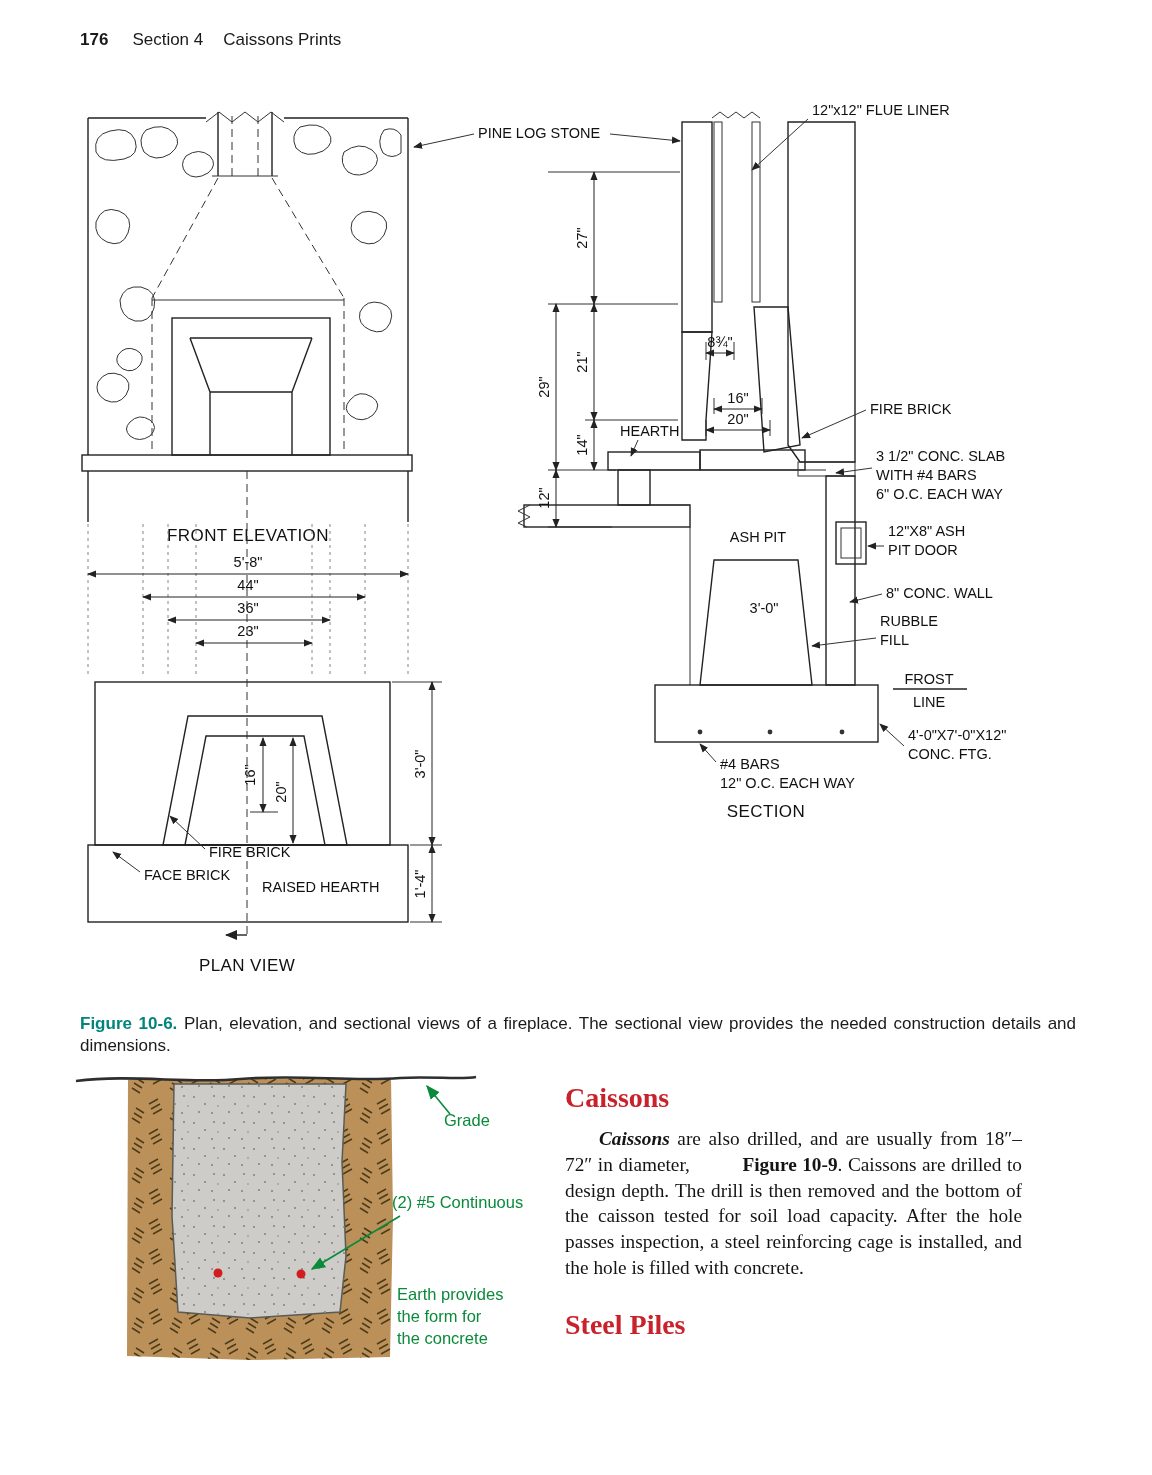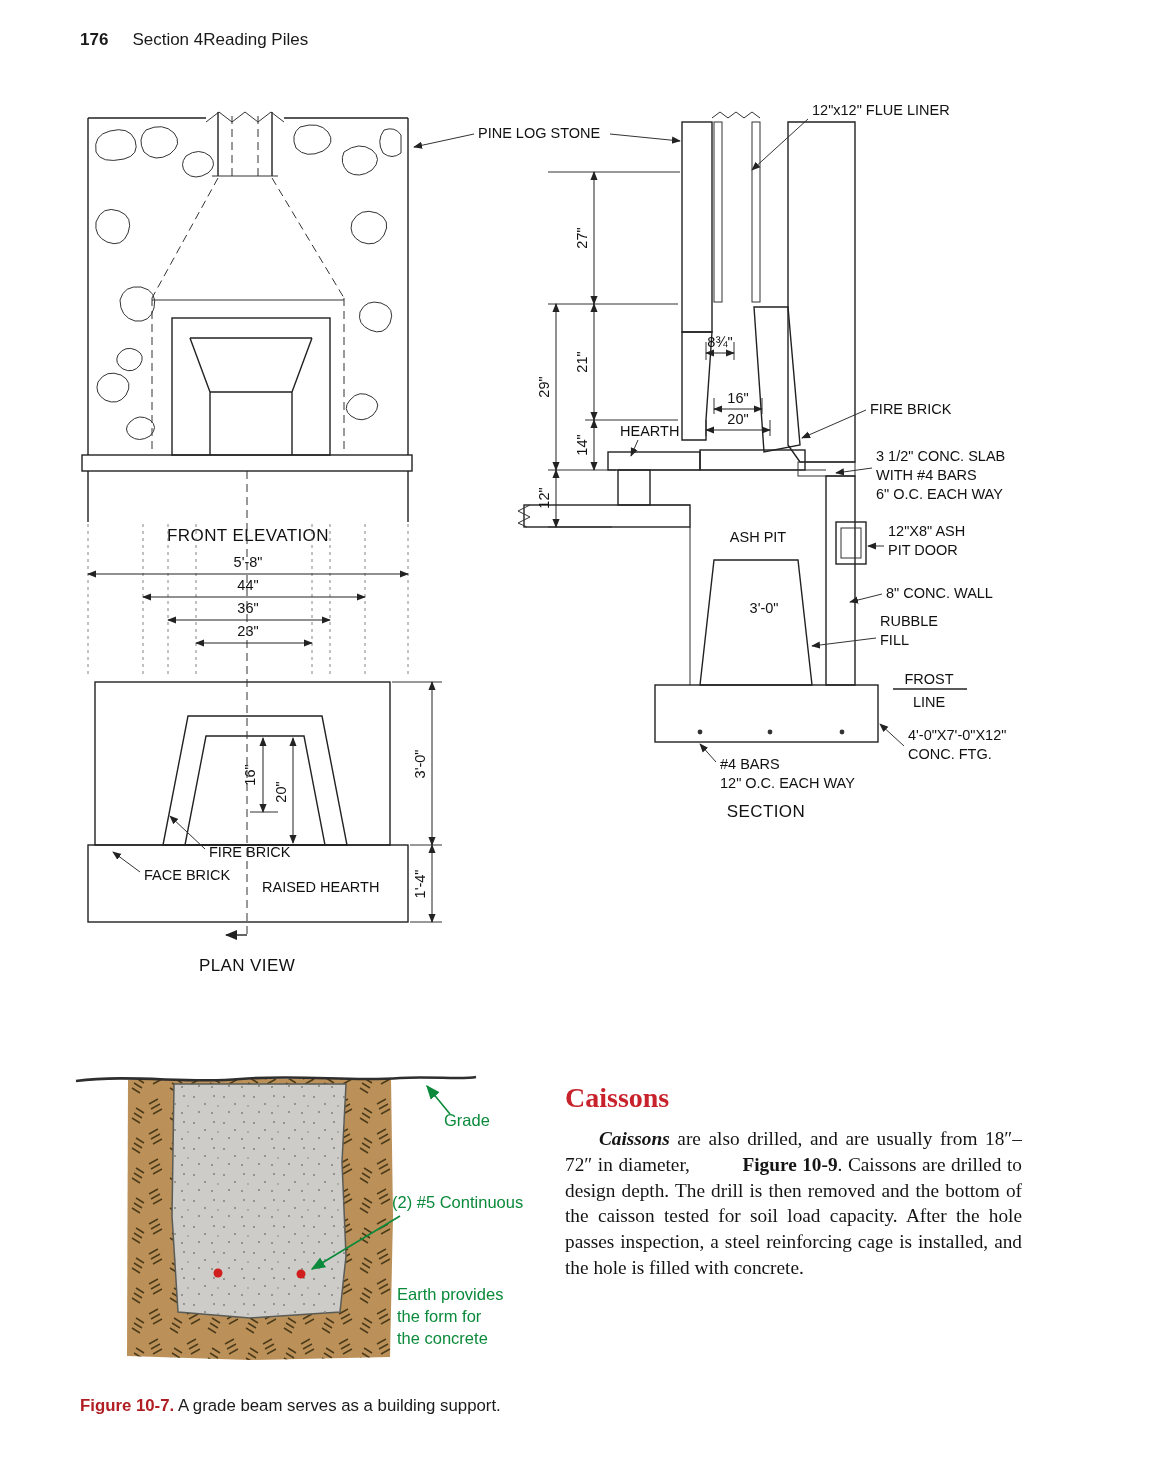--- a/index.html
+++ b/index.html
@@ -1,21 +1,21 @@
 <!DOCTYPE html>
 <html><head>
 <meta charset="utf-8">
 <style>
   html,body{margin:0;padding:0;background:#e8e8e8;}
   .page{position:relative;width:1152px;height:1475px;background:#ffffff;margin:0 auto;
         font-family:"Liberation Sans",sans-serif;color:#1a1a1a;overflow:hidden;}
   
   .hdr{position:absolute;left:80px;top:30px;font-size:17px;}
   .hdr .num{font-weight:bold;margin-right:24px;}
-  .hdr .sec{}
+  .hdr .sec{margin-right:20px;}
   
   .fig106{position:absolute;left:0;top:0;}
   .fig106 text{font-family:"Liberation Sans",sans-serif;fill:#111;}
   .lbl{font-size:14.5px;}
   .lbl-lg{font-size:17px;letter-spacing:.4px;}
   .ln{stroke:#222;stroke-width:1.4;fill:none;}
   .thin{stroke:#333;stroke-width:1;fill:none;}
   .dash{stroke:#333;stroke-width:1;fill:none;stroke-dasharray:8 5;}
   .xdash{stroke:#666;stroke-width:.8;fill:none;stroke-dasharray:3 4;}
   .dimln{stroke:#222;stroke-width:1;fill:none;}
@@ -37,21 +37,21 @@
              text-align:justify;text-indent:34px;color:#141414;}
   .bi{font-weight:bold;font-style:italic;}
   .b{font-weight:bold;margin-left:47px;}
 </style>
 </head>
 <body>
 
 <div class="page">
 
   <div class="hdr">
-    <span class="num">176</span><span class="sec">Section 4</span><span>Reading Piles</span>
+    <span class="num">176</span><span class="sec">Section 4</span><span>Caissons Prints</span>
   </div>
 
   <svg class="fig106" width="1152" height="1000" viewBox="0 0 1152 1000">
     <defs>
       <pattern id="h45" width="6.5" height="6.5" patternUnits="userSpaceOnUse" patternTransform="rotate(45)">
         <line x1="0" y1="0" x2="0" y2="6.5" stroke="#3f3f3f" stroke-width="1"></line>
       </pattern>
       <pattern id="h135" width="6.5" height="6.5" patternUnits="userSpaceOnUse" patternTransform="rotate(-45)">
         <line x1="0" y1="0" x2="0" y2="6.5" stroke="#3f3f3f" stroke-width="1"></line>
       </pattern>
@@ -246,20 +246,21 @@
       <path class="thin" d="M904,746 L880,724" marker-end="url(#arr)"></path>
 
       <text class="lbl" x="720" y="769">#4 BARS</text>
       <text class="lbl" x="720" y="788">12" O.C. EACH WAY</text>
       <path class="thin" d="M716,762 L700,744" marker-end="url(#arr)"></path>
 
       <text class="lbl-lg" x="766" y="817" text-anchor="middle">SECTION</text>
     </g>
   </svg>
 
+  <p class="cap106"><span class="caplbl">Figure 10-6.</span><span> Plan, elevation, and sectional views of a fireplace. The sectional view provides the needed construction details and dimensions.</span></p>
 
   <svg class="fig107" width="470" height="302" viewBox="0 0 470 302">
     <defs>
       <pattern id="earthp" width="38" height="30" patternUnits="userSpaceOnUse">
         <path d="M3,8 l9,-5 M5,13 l9,-5 M7,18 l9,-5" stroke="#4c3a18" stroke-width="1.5" fill="none"></path>
         <path d="M24,22 l8,5 M26,17 l8,5 M28,12 l8,5" stroke="#4c3a18" stroke-width="1.5" fill="none"></path>
       </pattern>
       <pattern id="spk" width="30" height="26" patternUnits="userSpaceOnUse">
         <circle cx="4" cy="5" r="1" fill="#83837d"></circle>
         <circle cx="15" cy="12" r="1" fill="#83837d"></circle>
@@ -288,20 +289,20 @@
       <text class="green" x="374" y="60">Grade</text>
       <path d="M380,48 L357,20" stroke="#0a8a3a" stroke-width="1.6" fill="none" marker-end="url(#garr)"></path>
       <text class="green" x="322" y="142">(2) #5 Continuous</text>
       <path d="M330,150 L242,203" stroke="#0a8a3a" stroke-width="1.6" fill="none" marker-end="url(#garr)"></path>
       <text class="green" x="327" y="234">Earth provides</text>
       <text class="green" x="327" y="256">the form for</text>
       <text class="green" x="327" y="278">the concrete</text>
     </g>
   </svg>
 
-  <p class="cap107"><span class="caplbl">Figure 10-7.</span><span> A grade beam serves as a building support.</span></p>
 
   <div class="article">
     <h2>Caissons</h2>
     <p><span class="bi">Caissons</span><span> are also drilled, and are usually from 18″–72″ in diameter, </span><span class="b">Figure 10-9</span><span>. Caissons are drilled to design depth. The drill is then removed and the bottom of the caisson tested for soil load capacity. After the hole passes inspection, a steel reinforcing cage is installed, and the hole is filled with concrete.</span></p>
+    <h2 class="second">Steel Piles</h2>
   </div>
 
 </div>
 
 </body></html>

